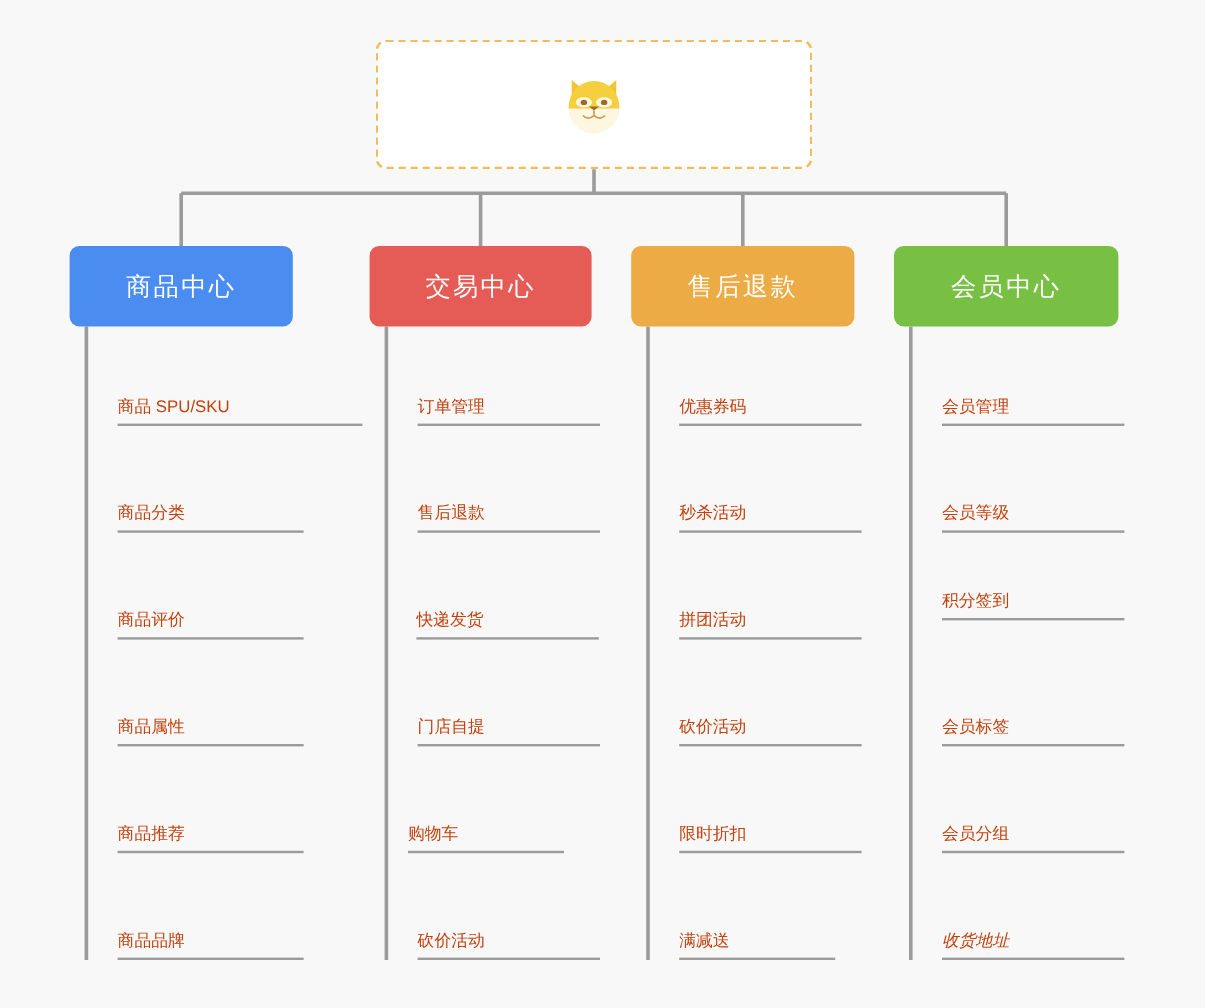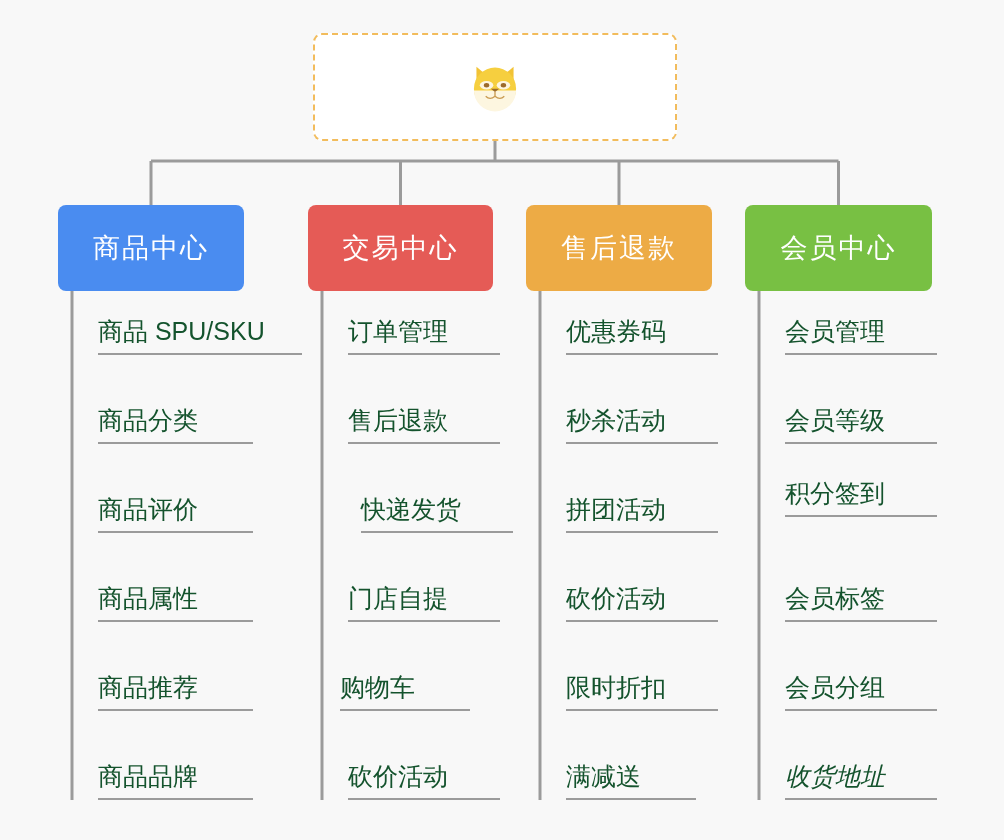--- a/index.html
+++ b/index.html
@@ -63,39 +63,39 @@
 
   
   .branch {
     position: absolute;
     top: 205px;
   }
   .branch-header {
     position: absolute;
     top: 0;
     left: 0;
-    height: 86px;
+    height: 67px;
     box-sizing: border-box;
     border-radius: 8px;
     display: flex;
     align-items: center;
     justify-content: center;
     color: #ffffff;
-    font-size: 27px;
+    font-size: 21px;
     letter-spacing: 2px;
     white-space: nowrap;
   }
   .leaf {
     position: absolute;
     box-sizing: border-box;
     display: flex;
     align-items: flex-end;
     white-space: nowrap;
-    font-size: 25px;
-    color: #14532d;
+    font-size: 14px;
+    color: #c2410c;
     padding-bottom: 5px;
     border-bottom: 2px solid #9b9b9b;
   }
 </style>
 </head>
 <body>
 
 <div id="mindmap">
 
   <svg class="connectors" viewBox="0 0 1004 840" xmlns="http://www.w3.org/2000/svg">
@@ -154,21 +154,21 @@
     <div class="branch" style="left: 308px;">
       <div class="branch-header" style="width: 185px; background: rgb(229, 91, 86);">
         <span>交易中心</span>
       </div>
       <div class="leaf" style="left: 40px; top: 98px; width: 152px; height: 52px;">
         <span>订单管理</span>
       </div>
       <div class="leaf" style="left: 40px; top: 187px; width: 152px; height: 52px;">
         <span>售后退款</span>
       </div>
-      <div class="leaf" style="left: 53px; top: 276px; width: 152px; height: 52px;">
+      <div class="leaf" style="left: 39px; top: 276px; width: 152px; height: 52px;">
         <span>快递发货</span>
       </div>
       <div class="leaf" style="left: 40px; top: 365px; width: 152px; height: 52px;">
         <span>门店自提</span>
       </div>
       <div class="leaf" style="left: 32px; top: 454px; width: 130px; height: 52px;">
         <span>购物车</span>
       </div>
       <div class="leaf" style="left: 40px; top: 543px; width: 152px; height: 52px;">
         <span>砍价活动</span>

